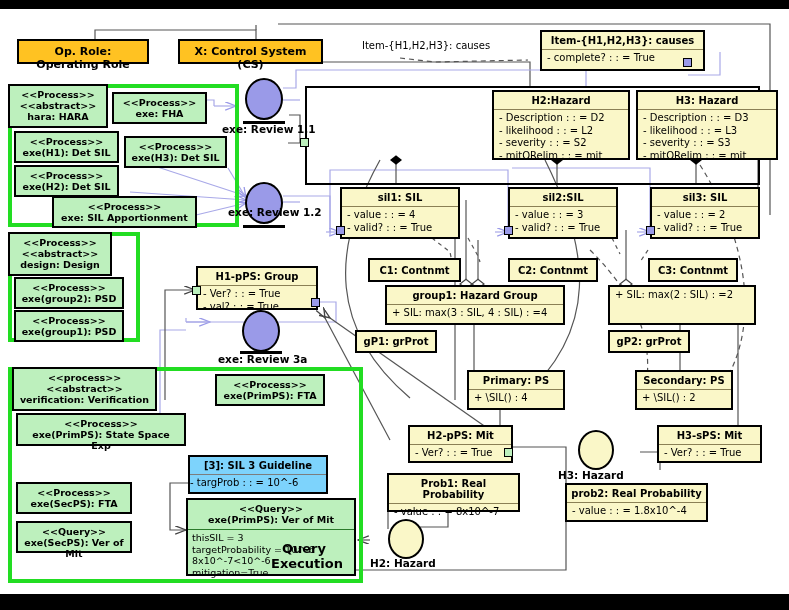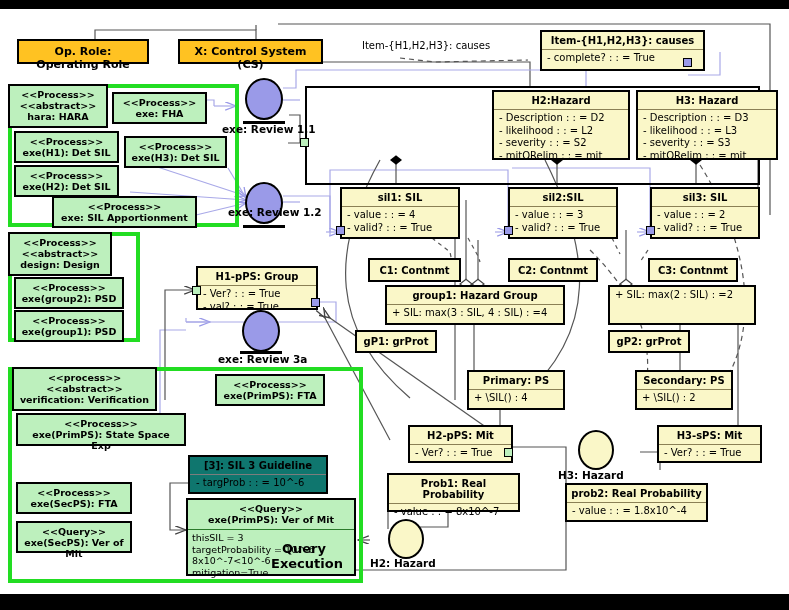--- a/index.html
+++ b/index.html
@@ -21,23 +21,23 @@
   .orange .t{font-weight:bold;font-size:11px;text-align:center;padding:4px 6px;color:#000;}
 
   .green{background:#BDF0BD;}
   .green .t{font-weight:bold;font-size:9.5px;line-height:11px;text-align:center;padding:3px 4px;color:#000;}
 
   .yellow{background:#FAF7C8;}
   .yhdr{font-weight:bold;font-size:10px;text-align:center;padding:3px 4px;border-bottom:1px solid #8a8055;color:#000;}
   .ybody{font-size:10px;line-height:12.5px;padding:2px 5px;color:#000;}
   .ybody div{white-space:nowrap;}
 
-  .grey{background:#0f766e;}
+  .grey{background:#7dd3fc;}
   .ghdr{font-weight:bold;font-size:10px;text-align:center;padding:3px 4px;border-bottom:1px solid #7d7d7d;color:#000;}
-  .gbody{font-size:10px;line-height:12px;padding:2px 6px;color:#000;}
+  .gbody{font-size:10px;line-height:12px;padding:2px 0;color:#000;}
 
   .greenframe{position:absolute;box-sizing:border-box;border:4px solid #22DD22;background:transparent;}
 
   .lbl{position:absolute;font-size:10.5px;font-weight:bold;color:#000;white-space:nowrap;}
   .lbl-plain{position:absolute;font-size:10px;color:#000;white-space:nowrap;}
 
   .circle{position:absolute;border-radius:50%;background:#9A9AE8;border:2px solid #000;box-sizing:border-box;}
   .circle-y{position:absolute;border-radius:50%;background:#FAF7C8;border:2px solid #000;box-sizing:border-box;}
   .underbar{position:absolute;height:3px;background:#000;}
 

